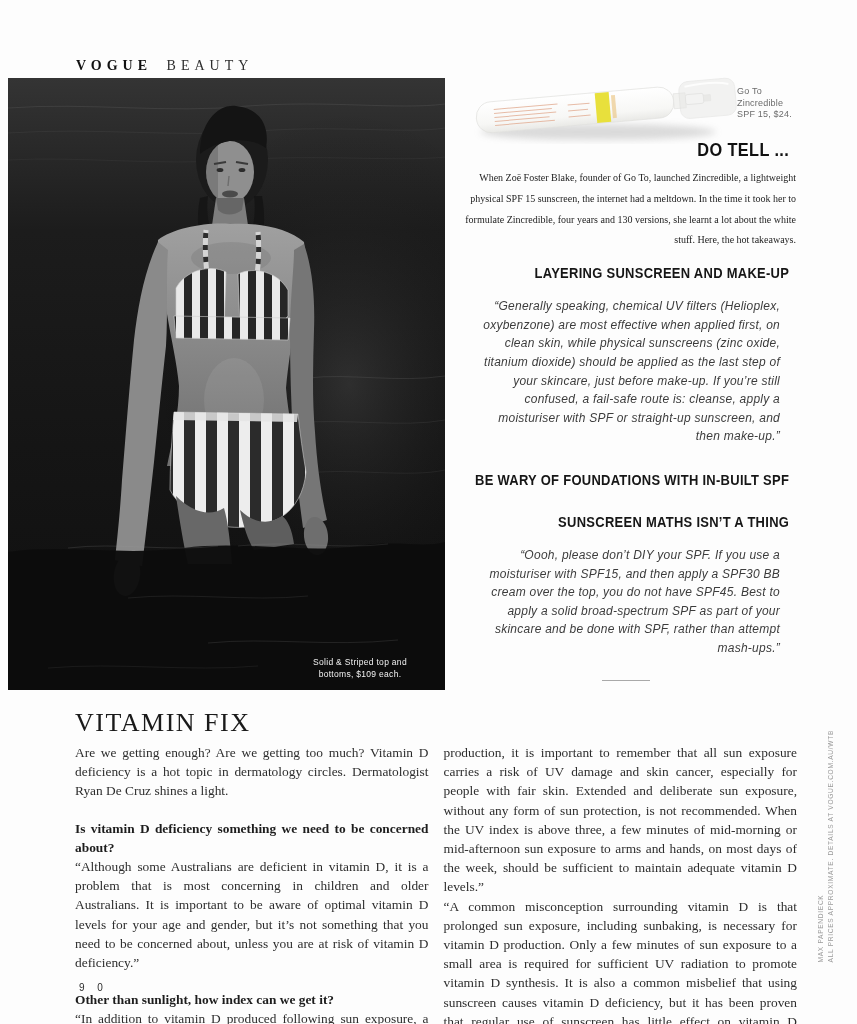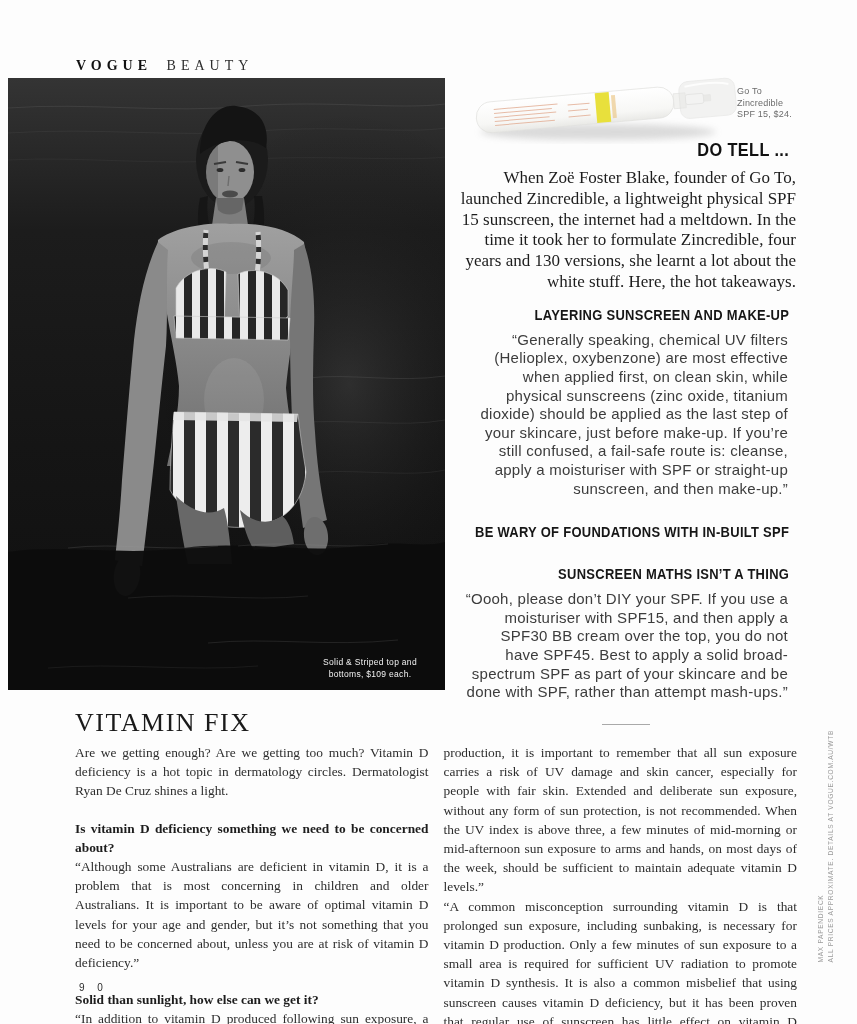--- a/index.html
+++ b/index.html
@@ -8,37 +8,37 @@
 
   
   .masthead{position:absolute;left:76px;top:58px;font-family:"Liberation Serif",serif;
             font-size:14px;letter-spacing:5px;color:#111;}
   .masthead .brand{font-weight:700;}
   .masthead .section{font-weight:400;color:#2e2e2e;margin-left:6px;}
 
   
   .photo{position:absolute;left:8px;top:78px;width:437px;height:612px;background:#131313;}
   .photo svg{display:block;}
-  .photo-caption{position:absolute;right:10px;bottom:10px;width:130px;text-align:center;
+  .photo-caption{position:absolute;right:20px;bottom:10px;width:130px;text-align:center;
                  color:#f2f2f2;font-size:8.5px;line-height:11.5px;letter-spacing:.3px;}
 
   
   .product{position:absolute;left:468px;top:72px;width:275px;height:72px;}
   .product-caption{position:absolute;left:737px;top:86px;width:80px;color:#6b6b6b;
                    font-size:9px;line-height:11.5px;letter-spacing:.2px;}
 
   
   .right-col{position:absolute;left:455px;top:141px;width:341px;text-align:right;}
   .do-tell{font-size:17px;font-weight:800;color:#111;letter-spacing:.4px;margin:0 0 7px 0;
            transform:scale(.96,1.06);}
-  .intro{font-family:"Liberation Serif",serif;font-size:17px;line-height:20.8px;color:#1c1c1c;
+  .intro{font-family:"Liberation Serif",serif;font-size:10px;line-height:20.8px;color:#1c1c1c;
          margin:0 0 10px 0;}
   .tip-head{font-size:13.5px;font-weight:800;color:#161616;letter-spacing:.3px;margin:15px 0 5px 0;
             transform:scale(.96,1.06);}
-  .tip-body{font-size:15px;line-height:18.6px;color:#3c3c3c;letter-spacing:.25px;margin:8px;}
+  .tip-body{font-size:12px;line-height:18.6px;color:#3c3c3c;letter-spacing:.25px;margin:16px;font-style:italic;}
   .end-rule{width:48px;height:1px;background:#a9a9a9;margin:22px auto 0 auto;}
 
   
   .article{position:absolute;left:75px;top:708px;width:722px;color:#2e2e2e;}
   .article h2{font-family:"Liberation Serif",serif;font-weight:400;font-size:26px;
               letter-spacing:1.5px;color:#1a1a1a;margin:0 0 5px 0;}
   .cols{display:flex;gap:15px;}
   .col{flex:1;font-family:"Liberation Serif",serif;font-size:13.4px;line-height:19.2px;
        text-align:justify;color:#2d2d2d;}
   .col p{margin:0;}
@@ -224,21 +224,21 @@
     <div class="end-rule"></div>
   </div>
 
   <div class="article">
     <h2>VITAMIN FIX</h2>
     <div class="cols">
       <div class="col">
         <p>Are we getting enough? Are we getting too much? Vitamin D deficiency is a hot topic in dermatology circles. Dermatologist Ryan De Cruz shines a light.</p>
         <p class="q">Is vitamin D deficiency something we need to be concerned about?</p>
         <p>“Although some Australians are deficient in vitamin D, it is a problem that is most concerning in children and older Australians. It is important to be aware of optimal vitamin D levels for your age and gender, but it’s not something that you need to be concerned about, unless you are at risk of vitamin D deficiency.”</p>
-        <p class="q">Solid than sunlight, how else can we get it?</p>
+        <p class="q">Other than sunlight, how index can we get it?</p>
         <p>“In addition to vitamin D produced following sun exposure, a small amount of vitamin D can be obtained from some foods such as oily fish, eggs and meat, or fortified foods such as margarine and some milks. While some sun exposure is necessary for vitamin D</p>
       </div>
       <div class="col">
         <p>production, it is important to remember that all sun exposure carries a risk of UV damage and skin cancer, especially for people with fair skin. Extended and deliberate sun exposure, without any form of sun protection, is not recommended. When the UV index is above three, a few minutes of mid-morning or mid-afternoon sun exposure to arms and hands, on most days of the week, should be sufficient to maintain adequate vitamin D levels.”</p>
         <p>“A common misconception surrounding vitamin D is that prolonged sun exposure, including sunbaking, is necessary for vitamin D production. Only a few minutes of sun exposure to a small area is required for sufficient UV radiation to promote vitamin D synthesis. It is also a common misbelief that using sunscreen causes vitamin D deficiency, but it has been proven that regular use of sunscreen has little effect on vitamin D levels.”</p>
       </div>
     </div>
   </div>
 
   <div class="credits">

